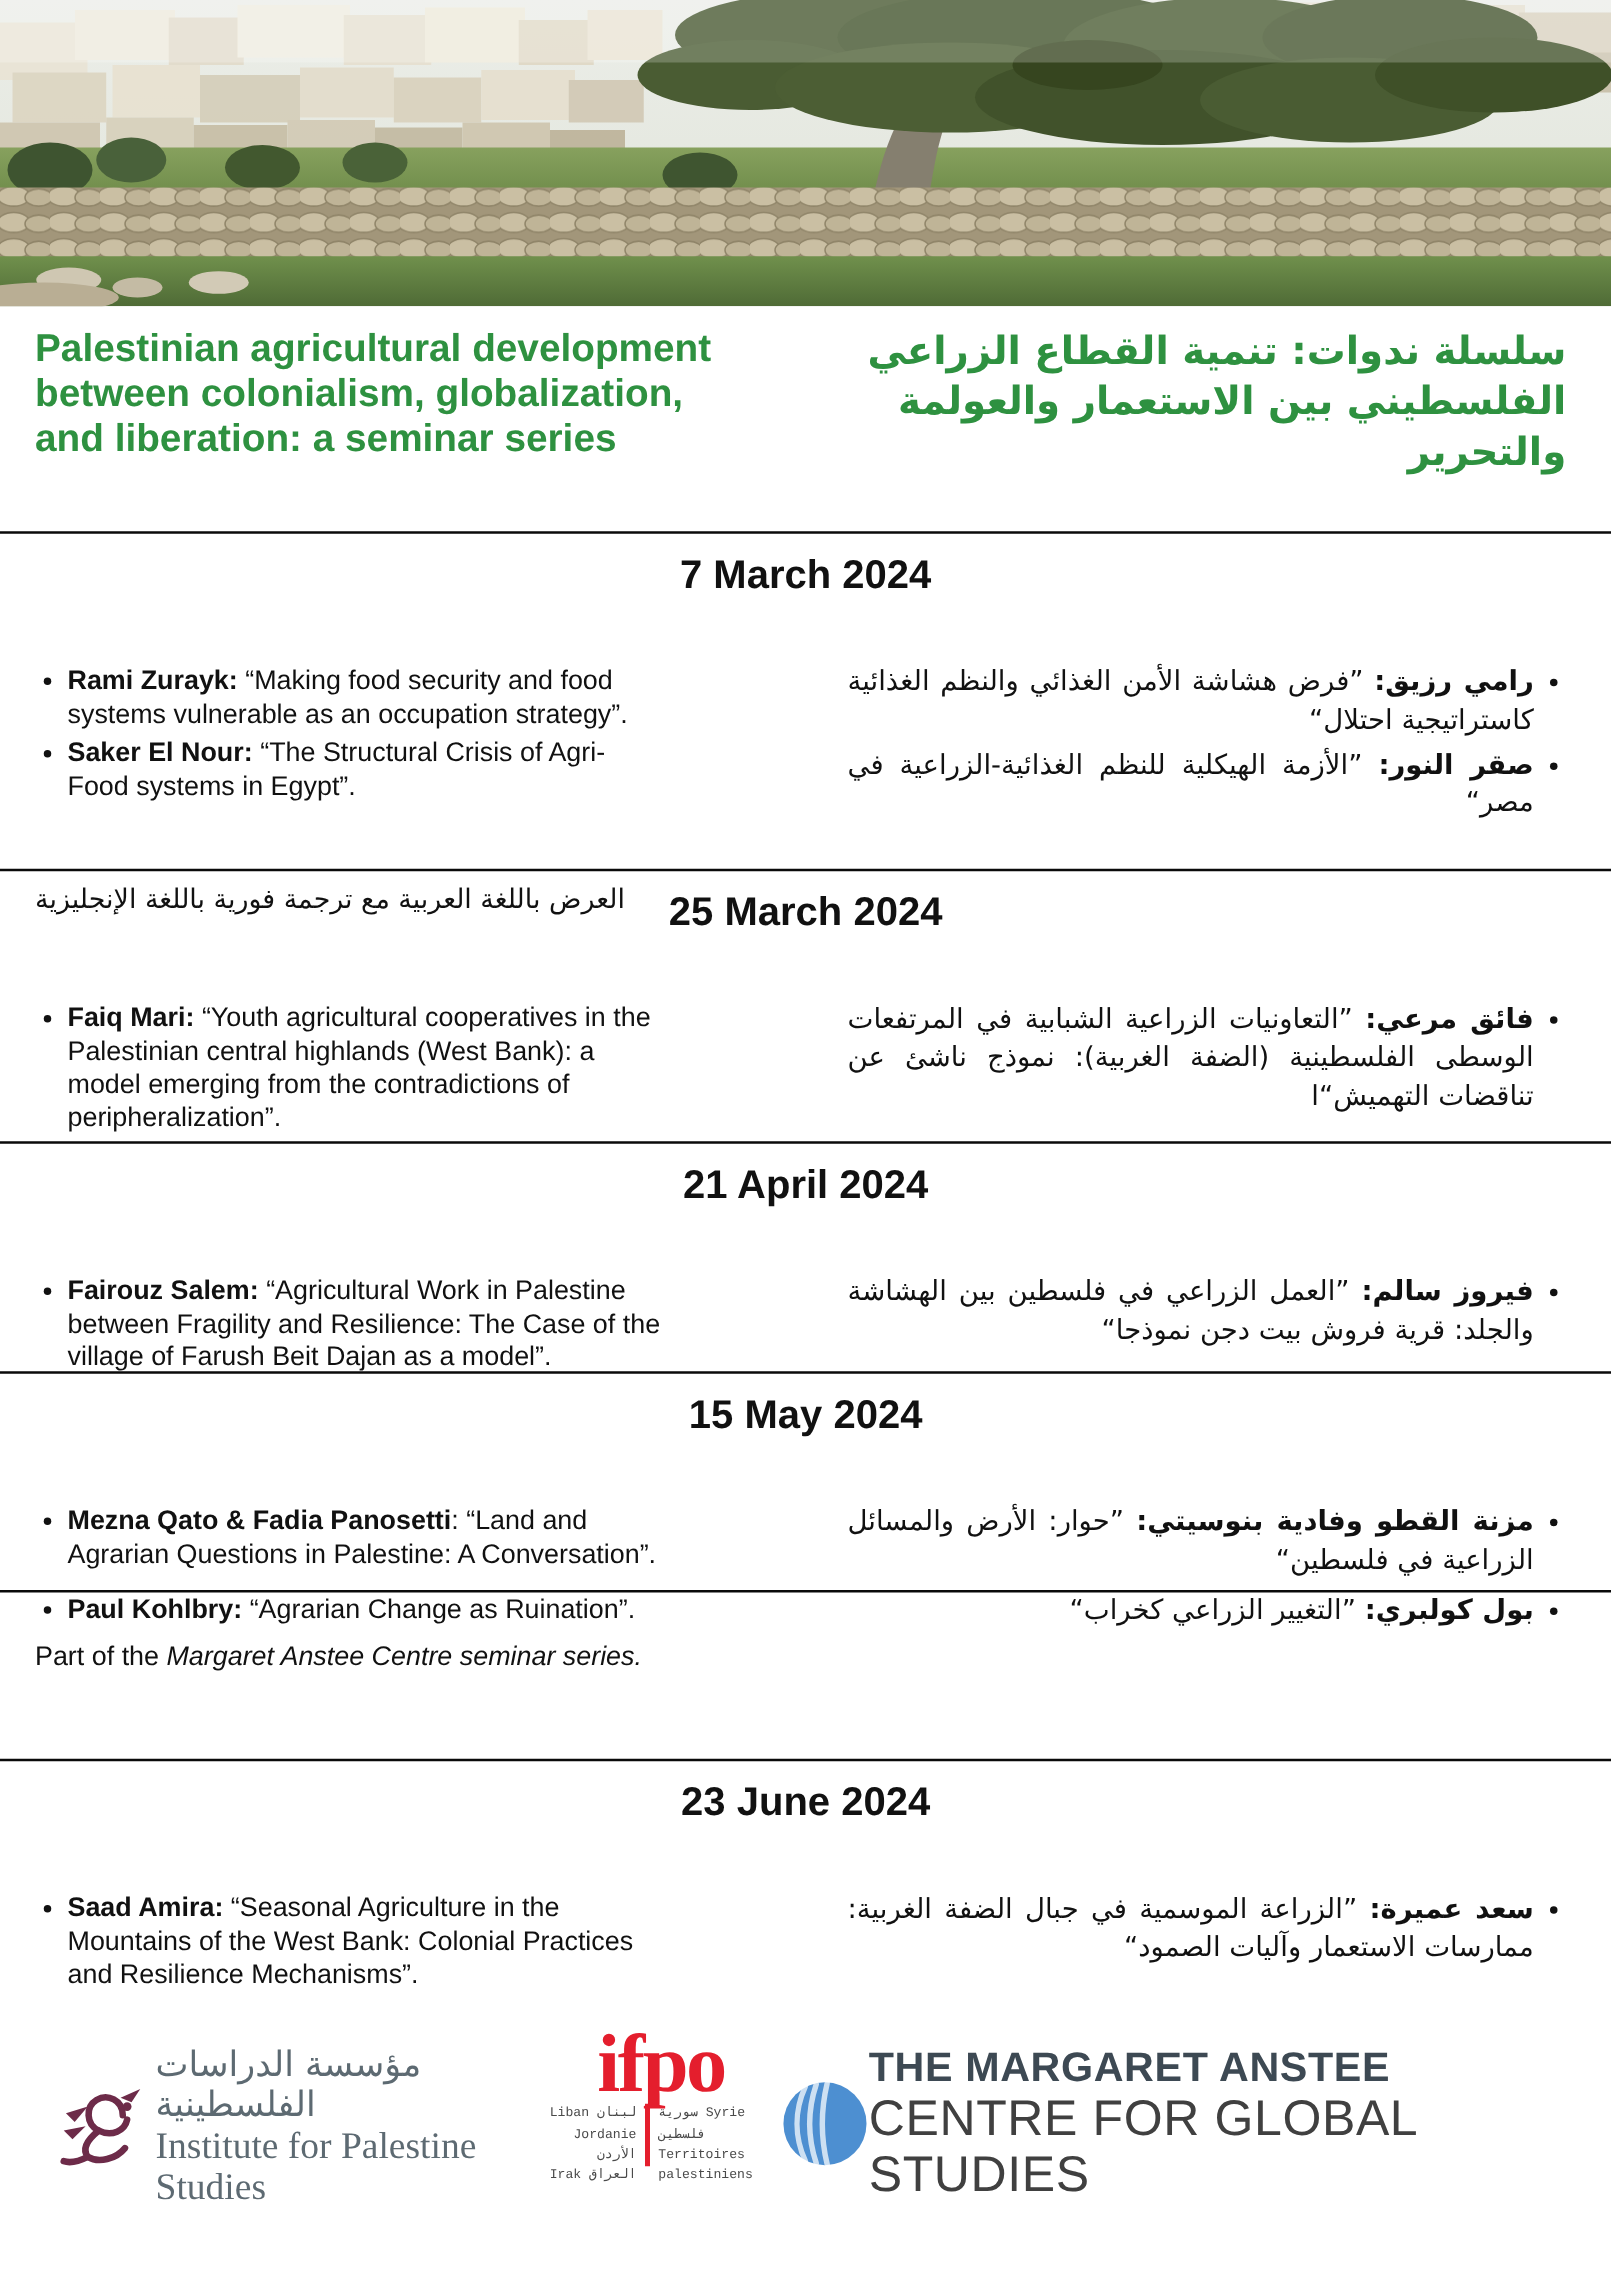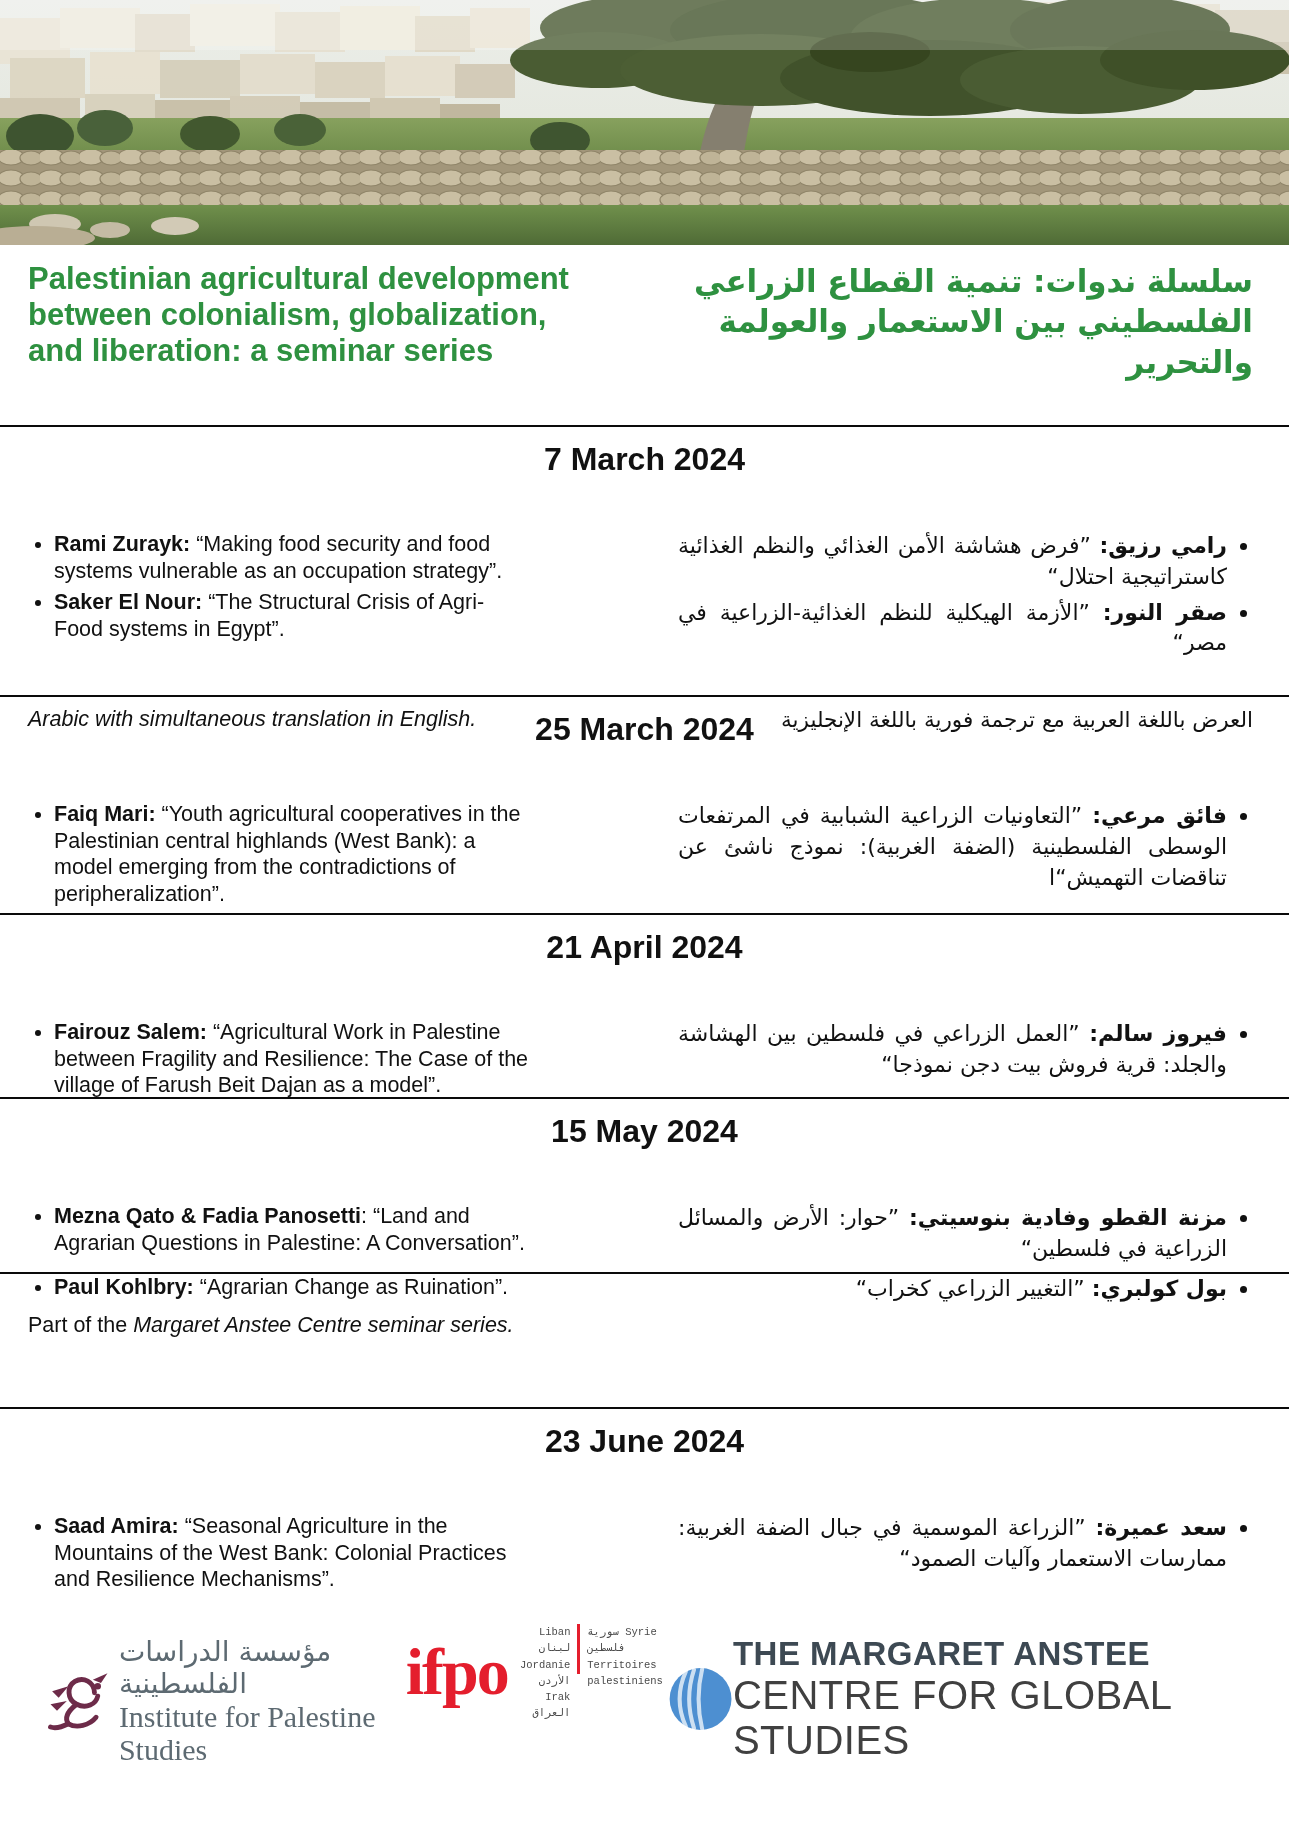--- a/index.html
+++ b/index.html
@@ -38,21 +38,21 @@
   .note-ital { font-style:italic; }
 
   
   .footer { box-sizing:border-box; height:183px; display:flex; align-items:flex-start;
             justify-content:space-between; padding:34px 46px 0 44px; }
   .ips { display:flex; align-items:center; }
   .ips-text { }
   .ips-ar { font-size:28px; color:#5d6a72; direction:rtl; text-align:left;
             font-family:"DejaVu Sans",sans-serif; line-height:1.15; }
   .ips-en { font-family:"Liberation Serif","DejaVu Serif",serif; font-size:30px; color:#5d6a72; line-height:1.1; }
-  .ifpo { display:flex; flex-direction:row; align-items:center; margin-top:-14px; }
+  .ifpo { display:flex; flex-direction:column; align-items:center; margin-top:-14px; }
   .ifpo-word { font-family:"Liberation Serif","DejaVu Serif",serif; font-weight:bold;
                font-size:66px; color:#e41e2d; line-height:0.9; letter-spacing:-2px; }
   .ifpo-cols { display:flex; align-items:flex-start; margin-top:2px; }
   .ifpo-col { font-size:10.5px; color:#4a4a4a; line-height:1.55; font-family:Liberation Mono, monospace; }
   .ifpo-col.left { text-align:right; }
   .ifpo-col.right { text-align:left; }
   .ifpo-bar { width:4px; height:50px; background:#e41e2d; margin:0 7px; }
   .anstee { display:flex; align-items:center; }
   .anstee-text { }
   .anstee-1 { font-size:33px; font-weight:bold; color:#3d4953; letter-spacing:0.5px; line-height:1.12; }
@@ -173,21 +173,20 @@
       </ul>
     </div>
     <div class="col-ar">
       <ul>
         <li><strong>رامي رزيق:</strong><span> ”فرض هشاشة الأمن الغذائي والنظم الغذائية كاستراتيجية احتلال“</span></li>
         <li><strong>صقر النور:</strong><span> ”الأزمة الهيكلية للنظم الغذائية-الزراعية في مصر“</span></li>
       </ul>
     </div>
   </div>
   <div class="note-row">
-    <div class="note-en">Arabic with simultaneous translation in English.</div>
     <div class="note-ar">العرض باللغة العربية مع ترجمة فورية باللغة الإنجليزية</div>
   </div>
 </div>
 
 <div class="section s1">
   <div class="date">25 March 2024</div>
   <div class="cols">
     <div class="col-en">
       <ul>
         <li><strong>Faiq Mari:</strong><span> “Youth agricultural cooperatives in the Palestinian central highlands (West Bank): a model emerging from the contradictions of peripheralization”.</span></li>

